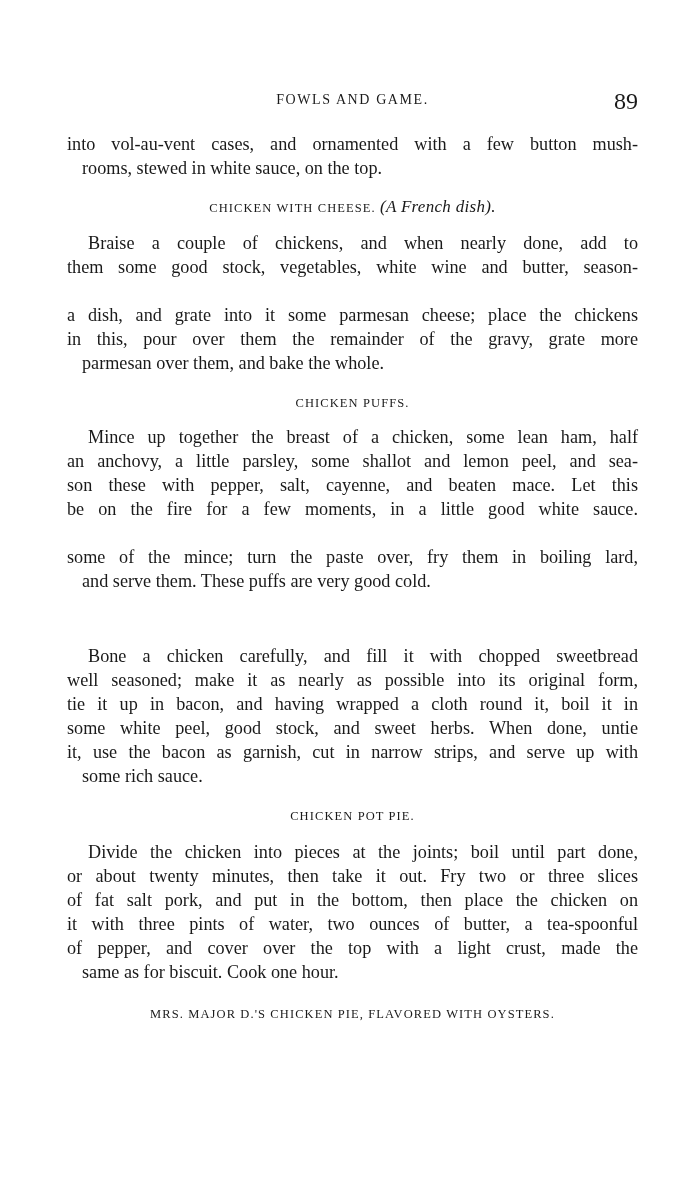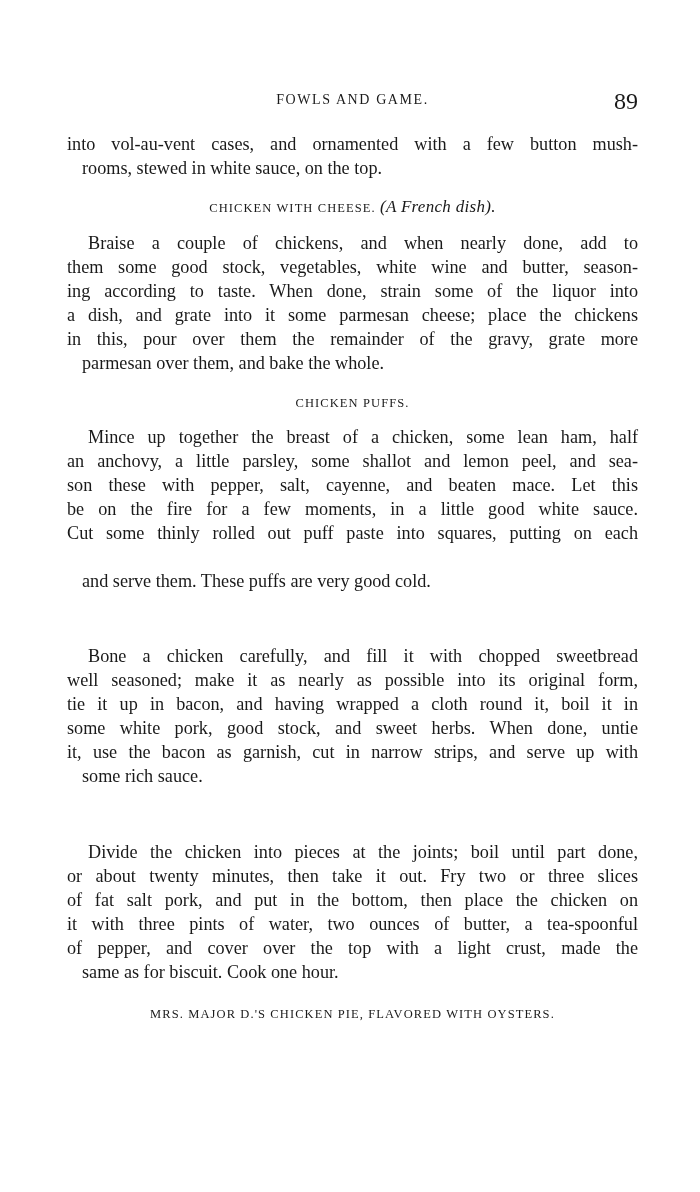--- a/index.html
+++ b/index.html
@@ -30,42 +30,44 @@
 
   <div class="line" style="top:132px">into vol-au-vent cases, and ornamented with a few button mush-</div>
   <div class="line last" style="top:156px">rooms, stewed in white sauce, on the top.</div>
 
   <div class="heading" style="top:199px">
     <span>CHICKEN WITH CHEESE.</span>
     <span class="it">(A French dish).</span>
   </div>
   <div class="line indent" style="top:231px">Braise a couple of chickens, and when nearly done, add to</div>
   <div class="line" style="top:255px">them some good stock, vegetables, white wine and butter, season-</div>
-  <div class="line" style="top:279px">ing according to taste. When done, strain some of the liquor into</div>
   <div class="line" style="top:303px">a dish, and grate into it some parmesan cheese; place the chickens</div>
   <div class="line" style="top:327px">in this, pour over them the remainder of the gravy, grate more</div>
   <div class="line last" style="top:351px">parmesan over them, and bake the whole.</div>
 
   <div class="heading" style="top:395px">
     <span>CHICKEN PUFFS.</span>
   </div>
   <div class="line indent" style="top:425px">Mince up together the breast of a chicken, some lean ham, half</div>
   <div class="line" style="top:449px">an anchovy, a little parsley, some shallot and lemon peel, and sea-</div>
   <div class="line" style="top:473px">son these with pepper, salt, cayenne, and beaten mace. Let this</div>
   <div class="line" style="top:497px">be on the fire for a few moments, in a little good white sauce.</div>
-  <div class="line" style="top:521px">Cut some thinly rolled out puff paste into squares, putting on each</div>
+  <div class="line" style="top:545px">some of the mince; turn the paste over, fry them in boiling lard,</div>
   <div class="line last" style="top:569px">and serve them. These puffs are very good cold.</div>
 
   <div class="line indent" style="top:644px">Bone a chicken carefully, and fill it with chopped sweetbread</div>
   <div class="line" style="top:668px">well seasoned; make it as nearly as possible into its original form,</div>
   <div class="line" style="top:692px">tie it up in bacon, and having wrapped a cloth round it, boil it in</div>
-  <div class="line" style="top:716px">some white pork, good stock, and sweet herbs. When done, untie</div>
+  <div class="line" style="top:716px">some white peel, good stock, and sweet herbs. When done, untie</div>
   <div class="line last" style="top:764px">some rich sauce.</div>
   <div class="line" style="top:740px">it, use the bacon as garnish, cut in narrow strips, and serve up with</div>
 
+  <div class="heading" style="top:808px">
+    <span>CHICKEN POT PIE.</span>
+  </div>
   <div class="line indent" style="top:840px">Divide the chicken into pieces at the joints; boil until part done,</div>
   <div class="line" style="top:864px">or about twenty minutes, then take it out. Fry two or three slices</div>
   <div class="line" style="top:888px">of fat salt pork, and put in the bottom, then place the chicken on</div>
   <div class="line" style="top:912px">it with three pints of water, two ounces of butter, a tea-spoonful</div>
   <div class="line" style="top:936px">of pepper, and cover over the top with a light crust, made the</div>
   <div class="line last" style="top:960px">same as for biscuit. Cook one hour.</div>
 
   <div class="heading" style="top:1006px">
     <span>MRS. MAJOR D.'S CHICKEN PIE, FLAVORED WITH OYSTERS.</span>
   </div>

